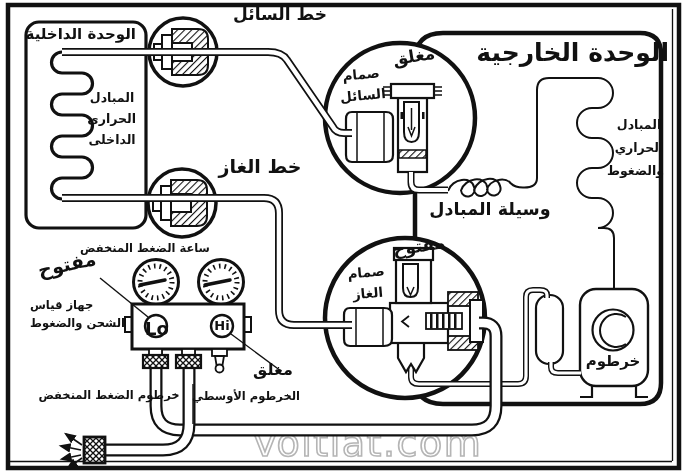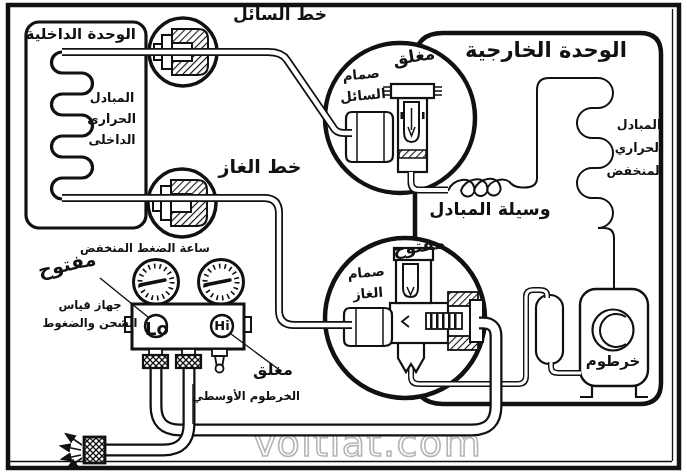--- a/index.html
+++ b/index.html
@@ -199,57 +199,58 @@
 <div class="lbl" style="left:36px;top:25px;width:100px;font-size:15px;">الوحدة الداخلية</div>
 
 <div class="lbl" style="left:88px;top:87px;width:48px;font-size:12.5px;line-height:21px;">
   <span class="ln">المبادل</span>
   <span class="ln">الحراري</span>
   <span class="ln">الداخلى</span>
 </div>
 
 <div class="lbl" style="left:218px;top:155px;width:84px;font-size:19px;">خط الغاز</div>
 
-<div class="lbl" style="left:458px;top:37px;width:176px;font-size:21px;">الوحدة الخارجية</div>
+<div class="lbl" style="left:493px;top:37px;width:176px;font-size:25px;">الوحدة الخارجية</div>
 
 <div class="lbl slant" style="left:382px;top:46px;width:64px;font-size:17px;">مغلق</div>
 
 <div class="lbl" style="left:330px;top:64px;width:64px;font-size:13.5px;line-height:21px;transform:rotate(-5deg);">
   <span class="ln">صمام</span>
   <span class="ln">السائل</span>
 </div>
 
 <div class="lbl" style="left:426px;top:199px;width:128px;font-size:17.5px;">وسيلة المبادل</div>
 
 <div class="lbl slant" style="left:386px;top:236px;width:66px;font-size:17px;">مفتوح</div>
 
 <div class="lbl" style="left:338px;top:262px;width:58px;font-size:13.5px;line-height:21px;transform:rotate(-5deg);">
   <span class="ln">صمام</span>
   <span class="ln">الغاز</span>
 </div>
 
 <div class="lbl" style="left:614px;top:113px;width:50px;font-size:12.5px;line-height:23px;">
   <span class="ln">المبادل</span>
   <span class="ln">الحراري</span>
-  <span class="ln">المنخفض</span>
+  <span class="ln">والضغوط</span>
 </div>
 
 <div class="lbl" style="left:582px;top:352px;width:62px;font-size:15px;">خرطوم</div>
 
 <div class="lbl" style="left:76px;top:241px;width:138px;font-size:11.5px;">ساعة الضغط المنخفض</div>
 
 <div class="lbl slant2" style="left:28px;top:253px;width:78px;font-size:19px;">مفتوح</div>
 
-<div class="lbl" style="left:30px;top:297px;width:120px;font-size:11.5px;line-height:17.5px;text-align:center;">
+<div class="lbl" style="left:30px;top:297px;width:120px;font-size:11.5px;line-height:17.5px;text-align:left;">
   <span class="ln">جهاز قياس</span>
   <span class="ln">الشحن والضغوط</span>
 </div>
 
 <div class="lbl" style="left:243px;top:360px;width:60px;font-size:16px;">مغلق</div>
 
+<div class="lbl" style="left:28px;top:388px;width:162px;font-size:11.5px;">خرطوم الضغط المنخفض</div>
 
 <div class="lbl" style="left:196px;top:389px;width:104px;font-size:11.5px;">الخرطوم الأوسطي</div>
 
 <div class="lbl latin" style="left:145px;top:318px;width:22px;font-size:18px;">Lo</div>
 
 <div class="lbl latin" style="left:211px;top:318px;width:22px;font-size:13px;">Hi</div>
 
 </div>
 
 </body></html>

